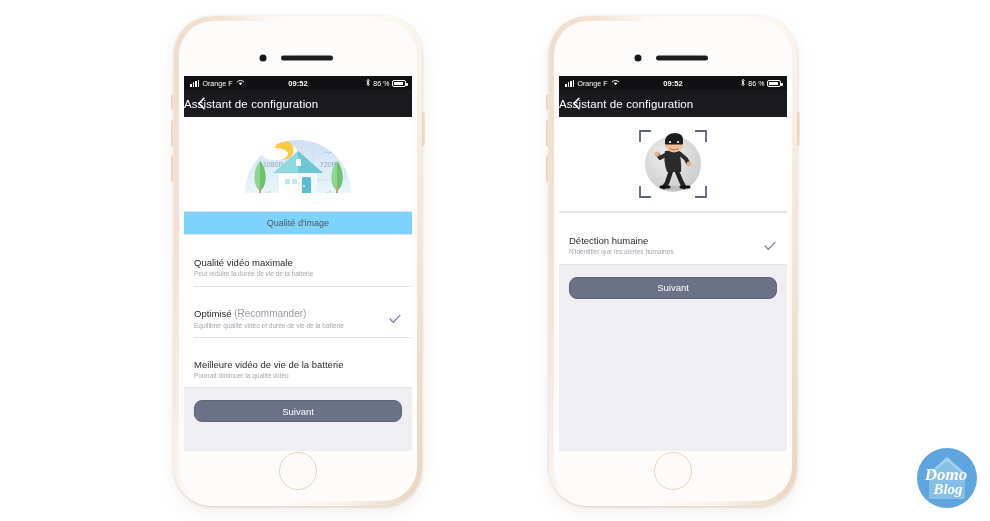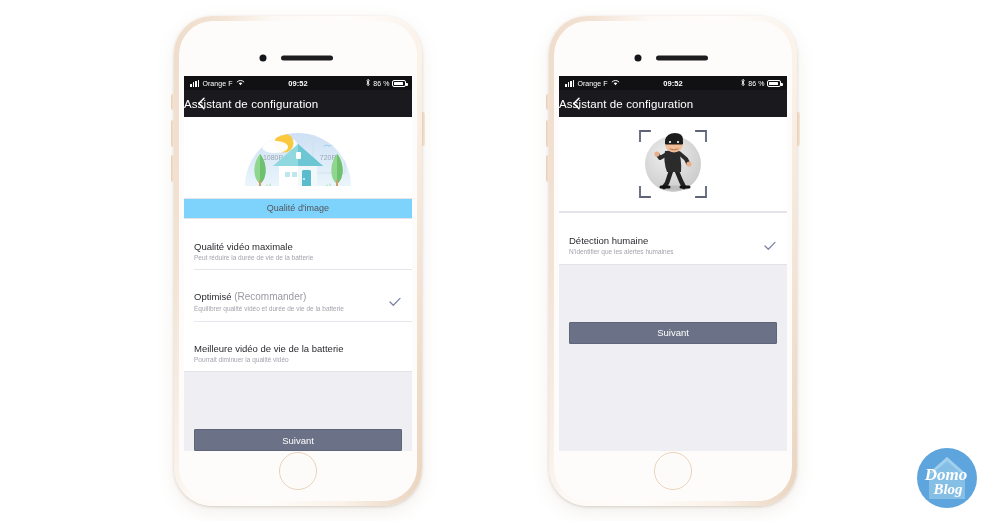--- a/index.html
+++ b/index.html
@@ -124,25 +124,24 @@
   .row-desc {
     font-size: 6.5px; color:#a3a3ad; margin-top: 1.5px; line-height:1.25;
     white-space: nowrap; overflow: hidden; text-overflow: ellipsis;
   }
   .check { width: 14px; flex: 0 0 14px; display:flex; align-items:center; justify-content:center; }
   .check.hidden { visibility: hidden; }
 
   .spacer { flex:1; }
   .btn-wrap { padding: 12px 10px 0 10px; }
   .btn-next {
-    height: 22px; border-radius: 1px; background:#6b7186;
+    height: 22px; border-radius: 8px; background:#6b7186;
     color:#fff; font-size: 9.5px;
     display:flex; align-items:center; justify-content:center;
     border: 1px solid #60667a;
-    margin-top: 45px;
   }
   .screen-body { display:flex; flex-direction:column; height: 334px; background:#eeeef3; }
 
   
   .house-ill { width: 142px; height: 78px; }
 
   
   .burglar-ill { width: 78px; height: 78px; position: relative; }
 
   

